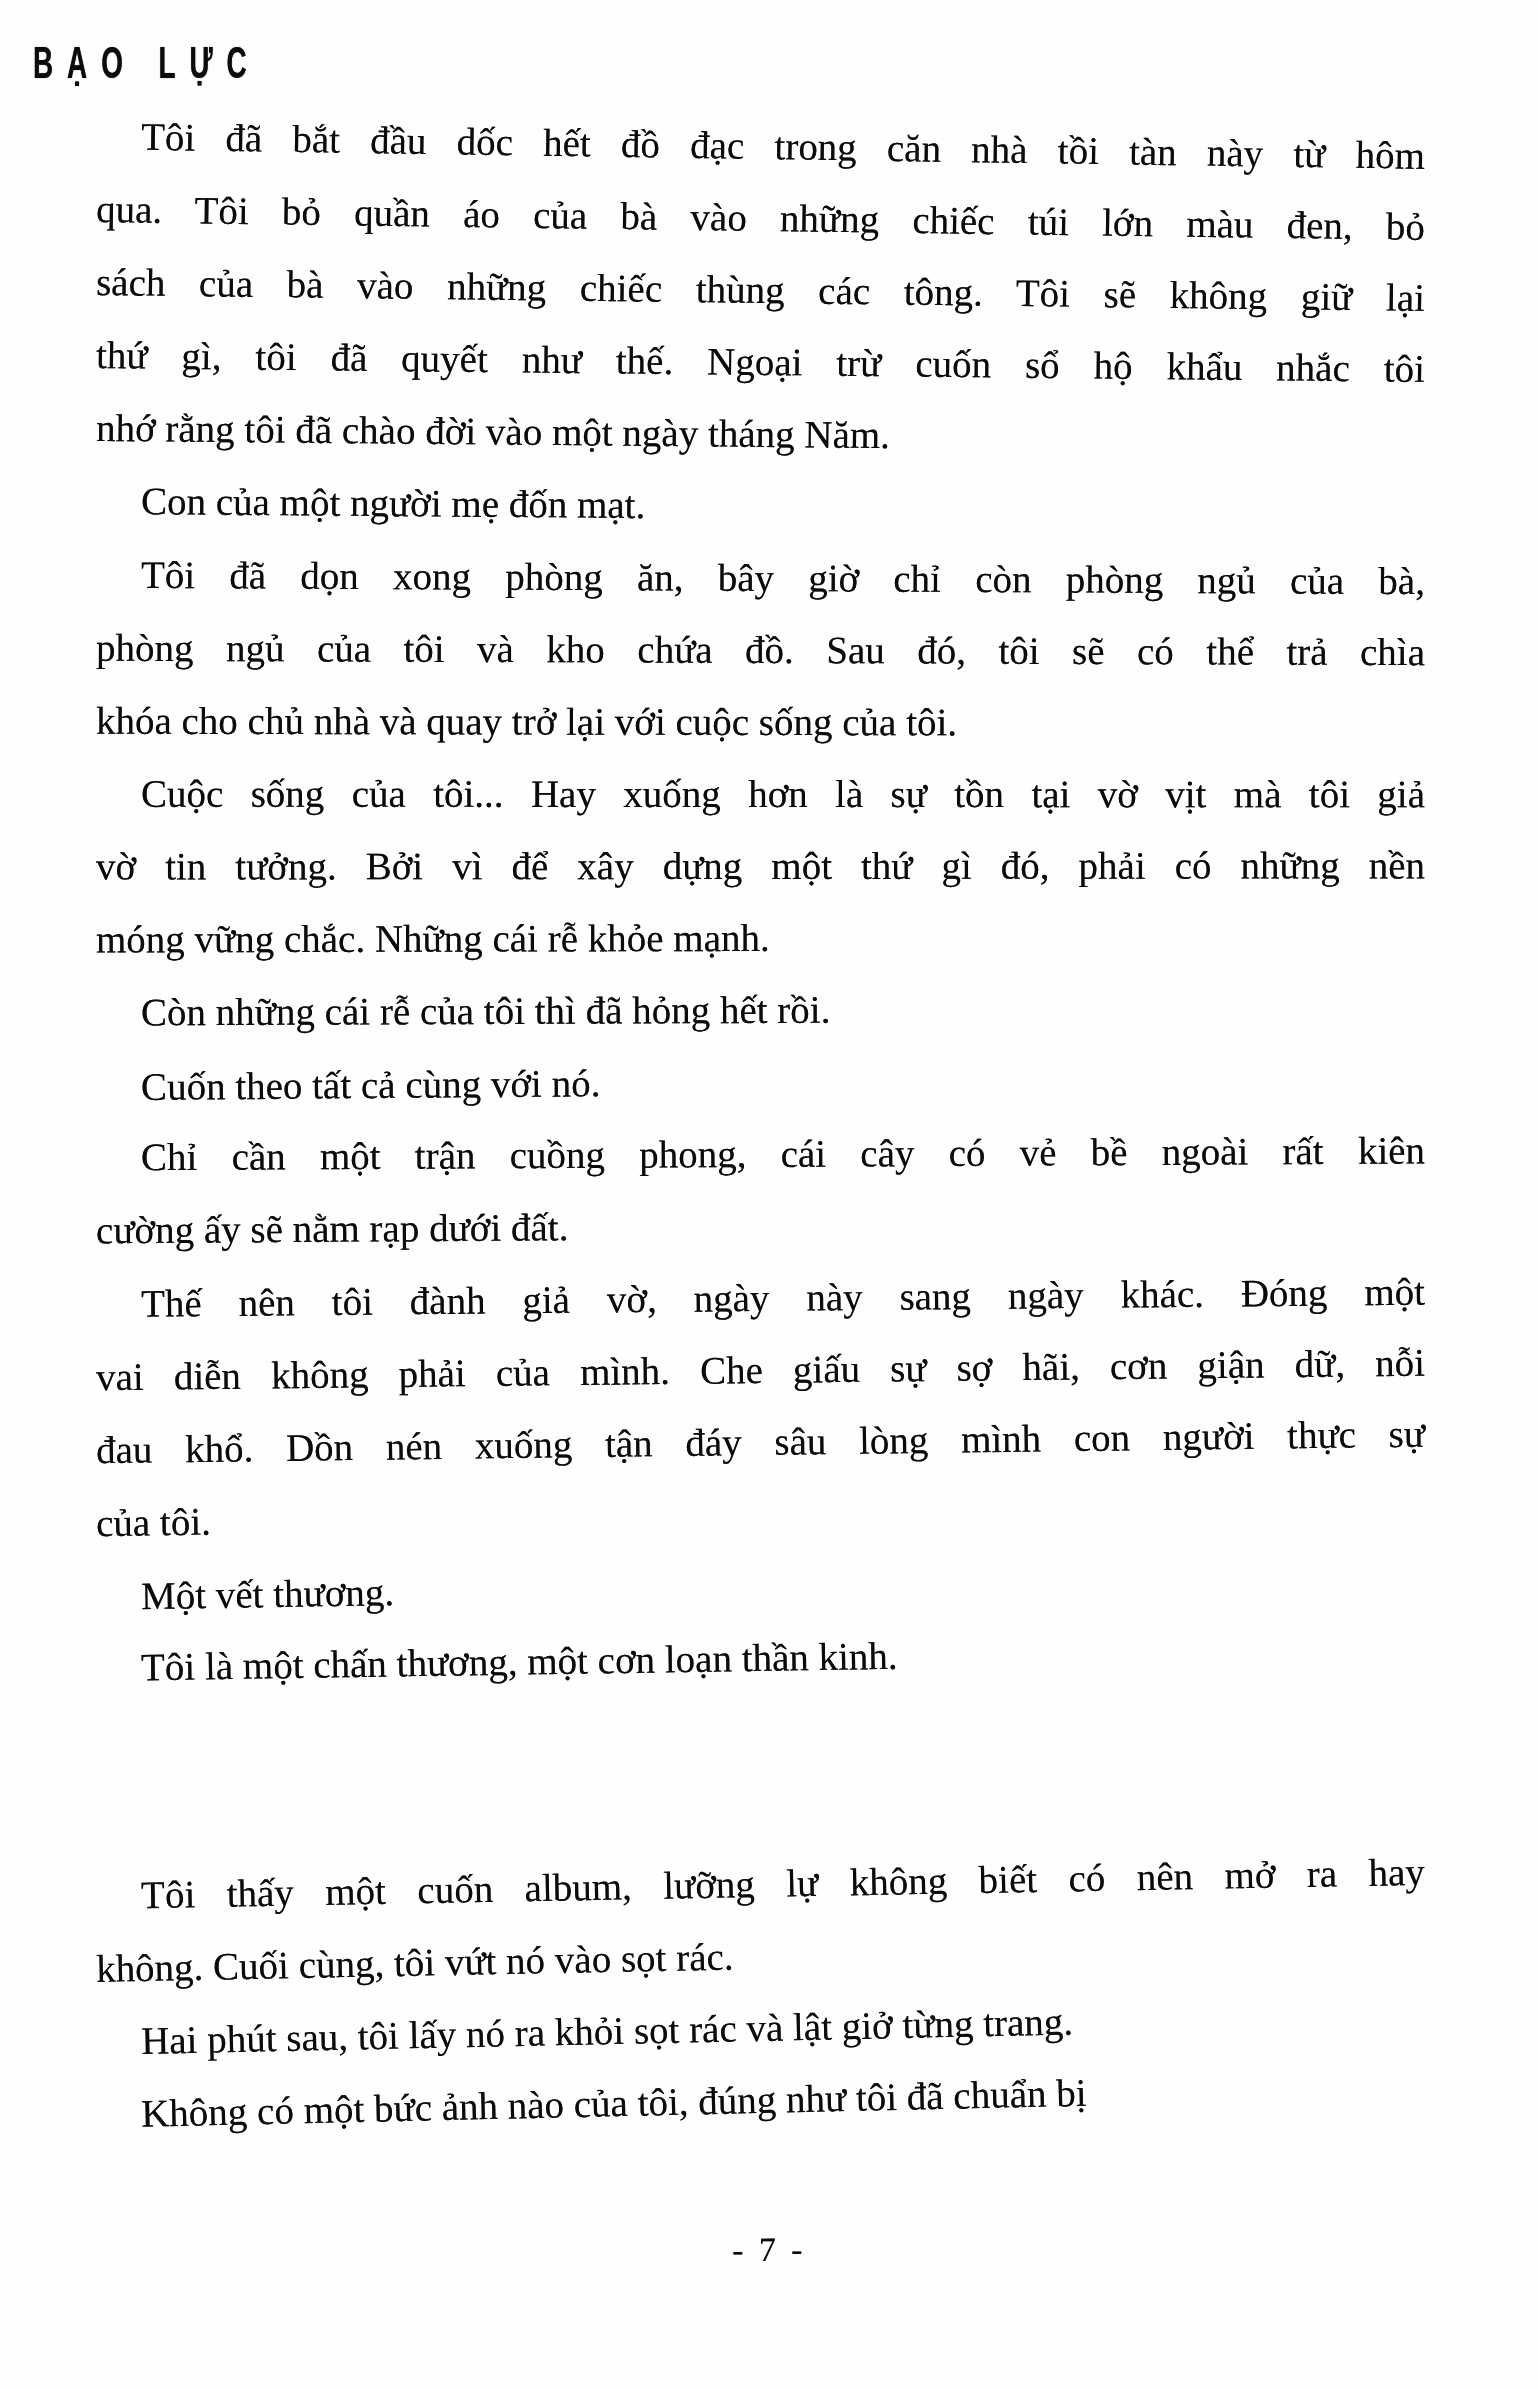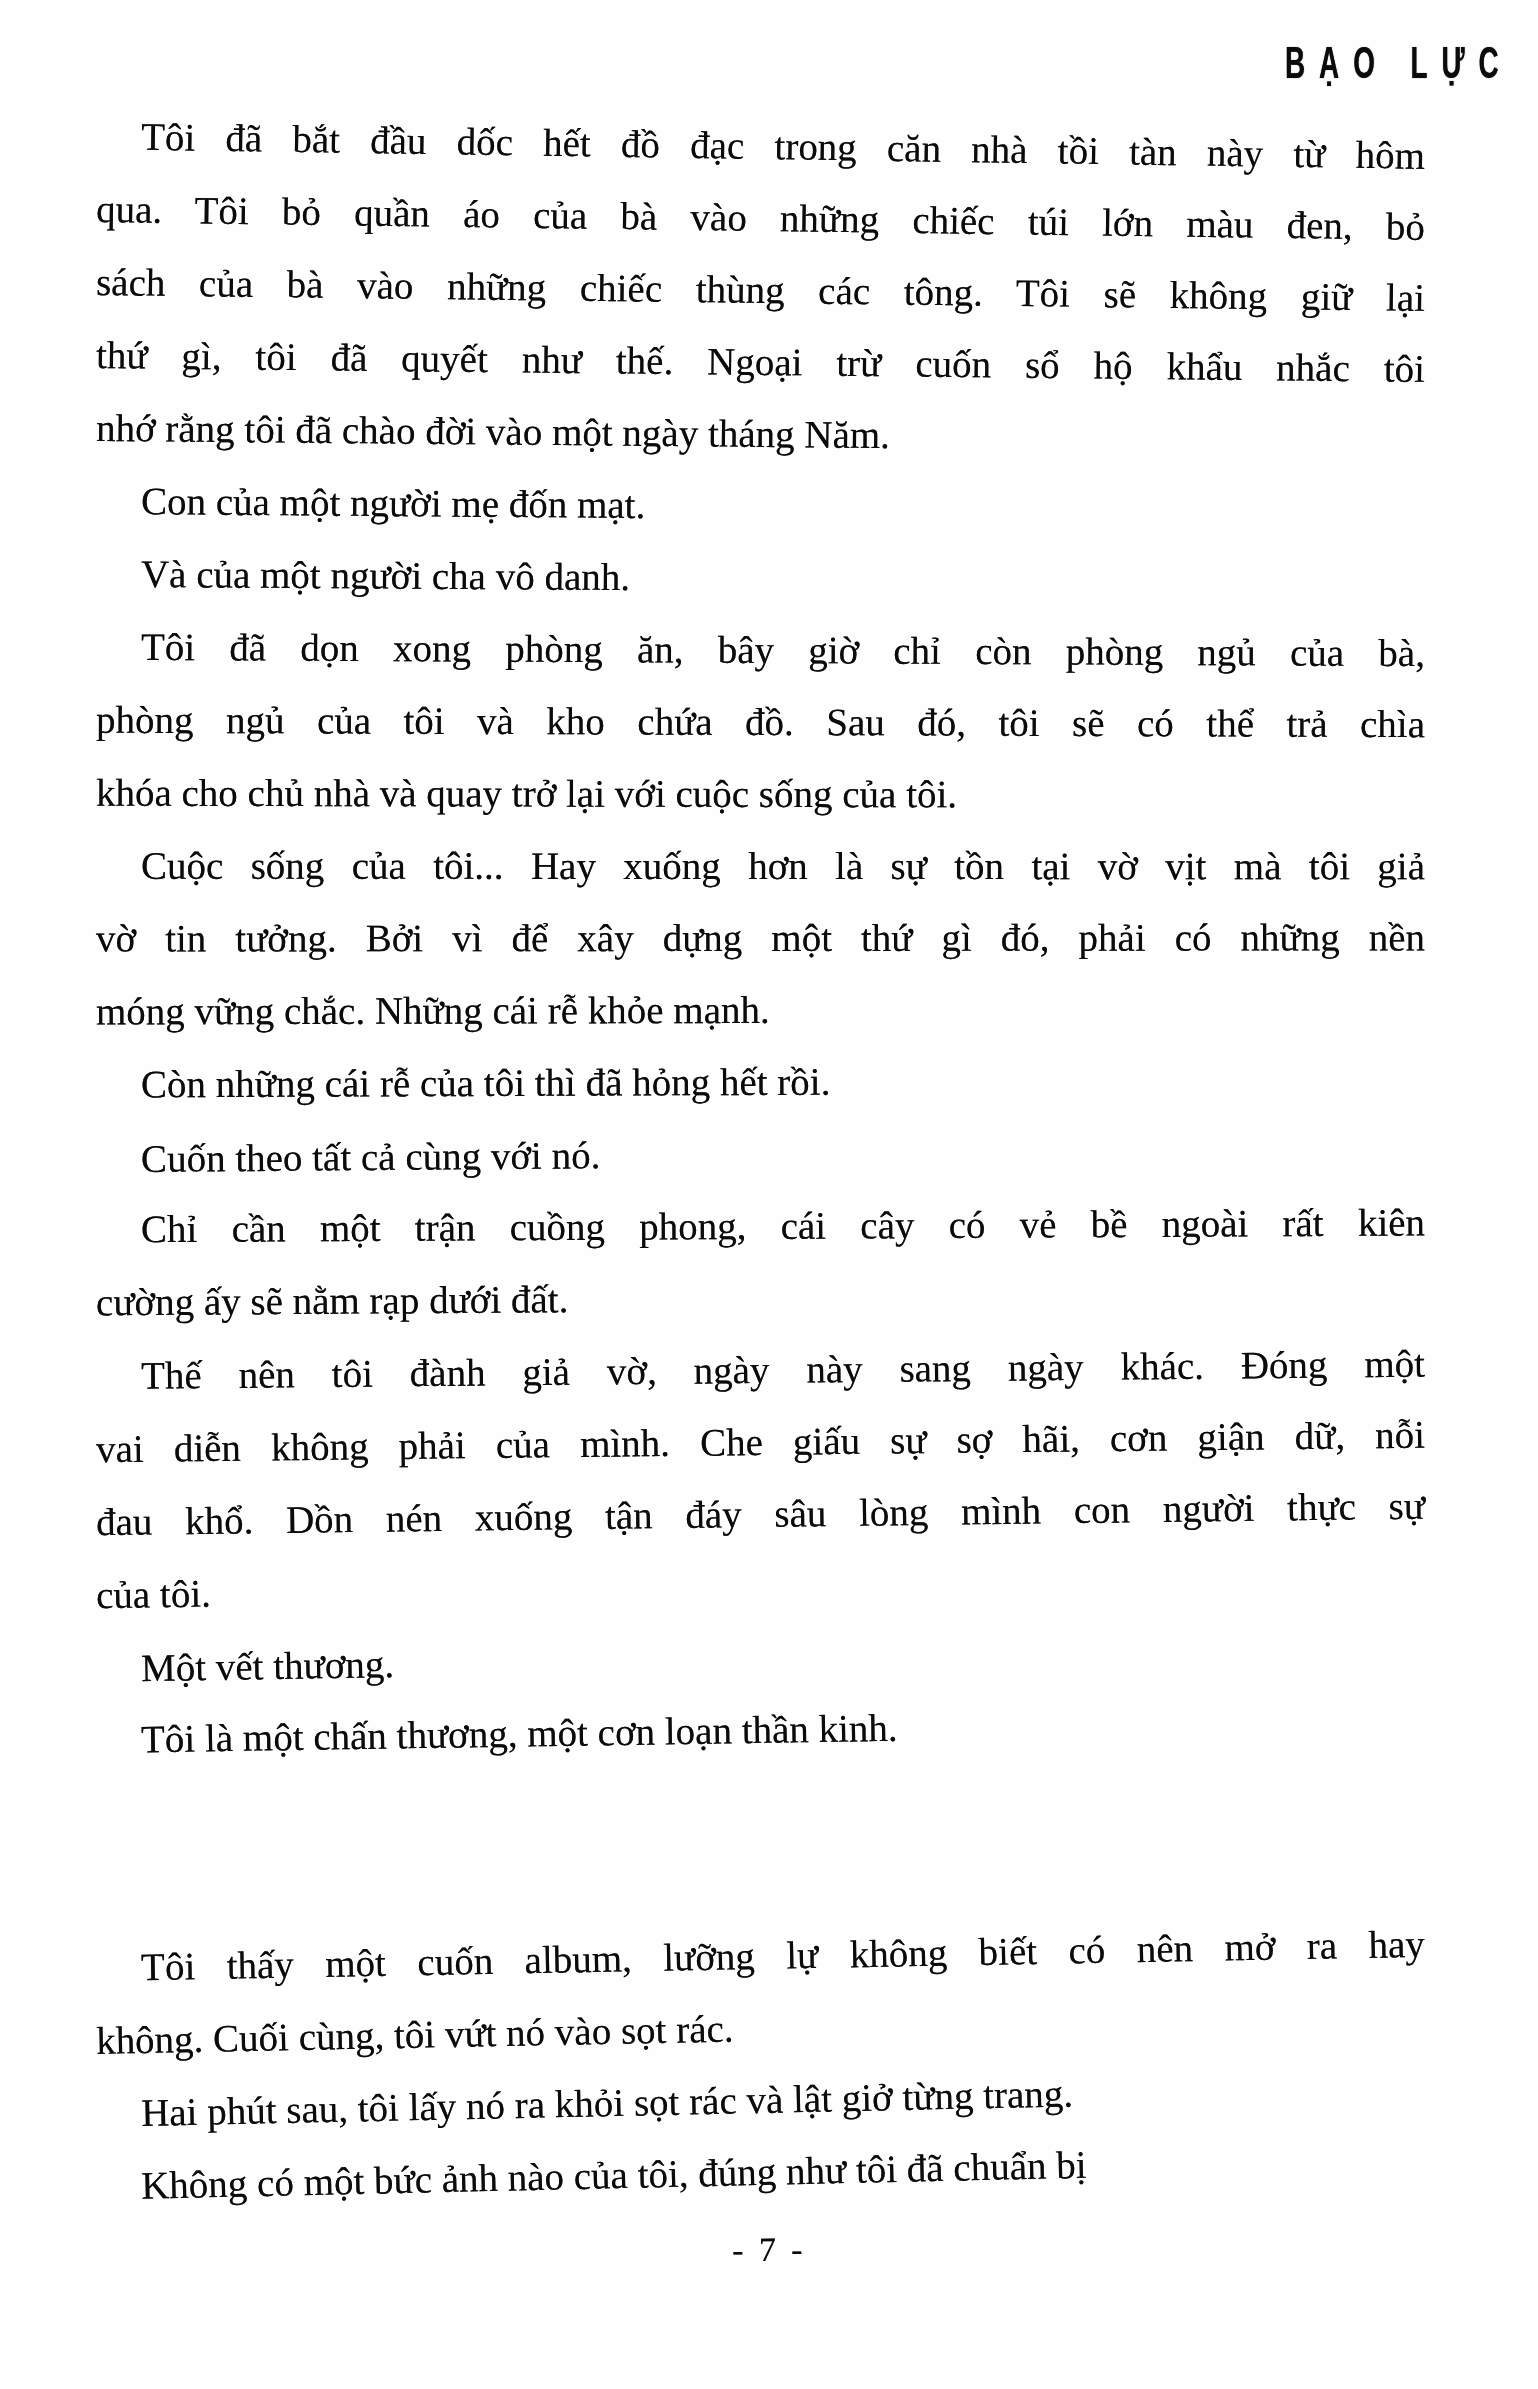--- a/index.html
+++ b/index.html
@@ -12,21 +12,22 @@
     width: 1538px;
     height: 2389px;
     margin: 0 auto;
     background: #fefefe;
     color: #0b0b0b;
     overflow: hidden;
     font-family: "Liberation Serif", "DejaVu Serif", serif;
   }
   .chapter-header {
     margin-top: 38px;
-    text-align: right;
+    text-align: left;
+    margin-left: 8px;
   }
   .chapter-header .title-text {
     display: inline-block;
     font-family: "Liberation Sans", "DejaVu Sans", sans-serif;
     font-weight: 700;
     font-size: 34px;
     letter-spacing: 17px;
     transform: scale(0.82, 1.28);
     transform-origin: center top;
     text-shadow: 0 0 0.9px rgba(0,0,0,0.8);
@@ -77,23 +78,20 @@
         <div class="line first just" style="transform: rotate(0.85deg);">Tôi đã bắt đầu dốc hết đồ đạc trong căn nhà tồi tàn này từ hôm</div>
         <div class="line just" style="transform: rotate(0.77deg);">qua. Tôi bỏ quần áo của bà vào những chiếc túi lớn màu đen, bỏ</div>
         <div class="line just" style="transform: rotate(0.69deg);">sách của bà vào những chiếc thùng các tông. Tôi sẽ không giữ lại</div>
         <div class="line just" style="transform: rotate(0.6deg);">thứ gì, tôi đã quyết như thế. Ngoại trừ cuốn sổ hộ khẩu nhắc tôi</div>
         <div class="line" style="transform: rotate(0.52deg);">nhớ rằng tôi đã chào đời vào một ngày tháng Năm.</div>
       </div>
       <div class="para">
         <div class="line first" style="transform: rotate(0.44deg);">Con của một người mẹ đốn mạt.</div>
       </div>
       <div class="para">
-        <div class="line first" style="transform: rotate(0.36deg);">Và của một người cha vô danh.</div>
-      </div>
-      <div class="para">
         <div class="line first just" style="transform: rotate(0.28deg);">Tôi đã dọn xong phòng ăn, bây giờ chỉ còn phòng ngủ của bà,</div>
         <div class="line just" style="transform: rotate(0.19deg);">phòng ngủ của tôi và kho chứa đồ. Sau đó, tôi sẽ có thể trả chìa</div>
         <div class="line" style="transform: rotate(0.11deg);">khóa cho chủ nhà và quay trở lại với cuộc sống của tôi.</div>
       </div>
       <div class="para">
         <div class="line first just" style="transform: rotate(0.03deg);">Cuộc sống của tôi... Hay xuống hơn là sự tồn tại vờ vịt mà tôi giả</div>
         <div class="line just" style="transform: rotate(-0.05deg);">vờ tin tưởng. Bởi vì để xây dựng một thứ gì đó, phải có những nền</div>
         <div class="line" style="transform: rotate(-0.13deg);">móng vững chắc. Những cái rễ khỏe mạnh.</div>
       </div>
       <div class="para">

